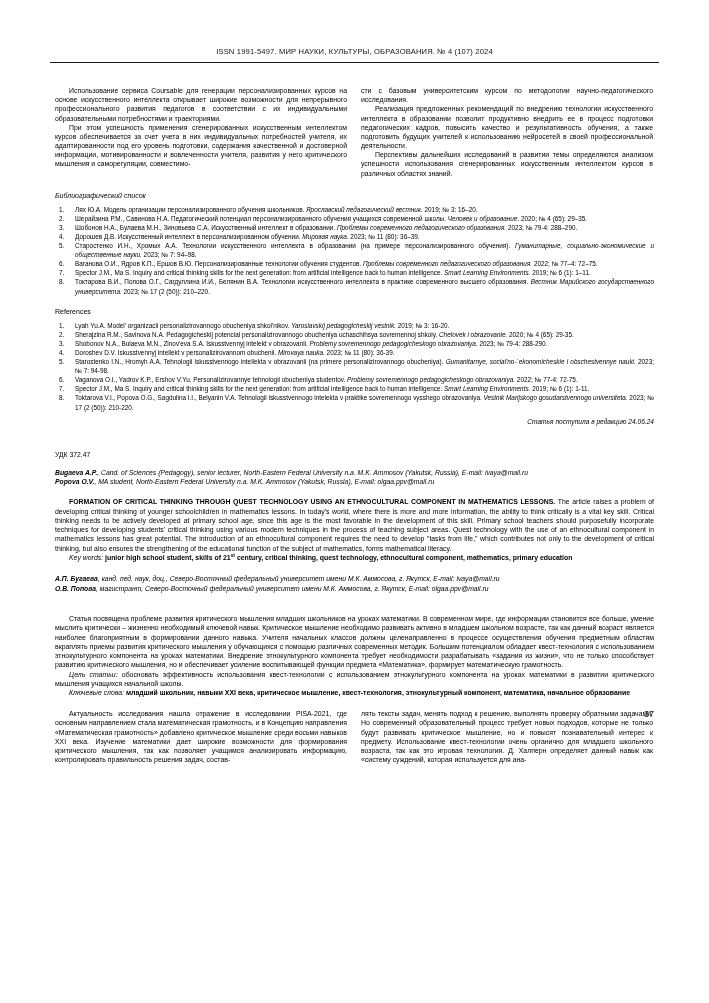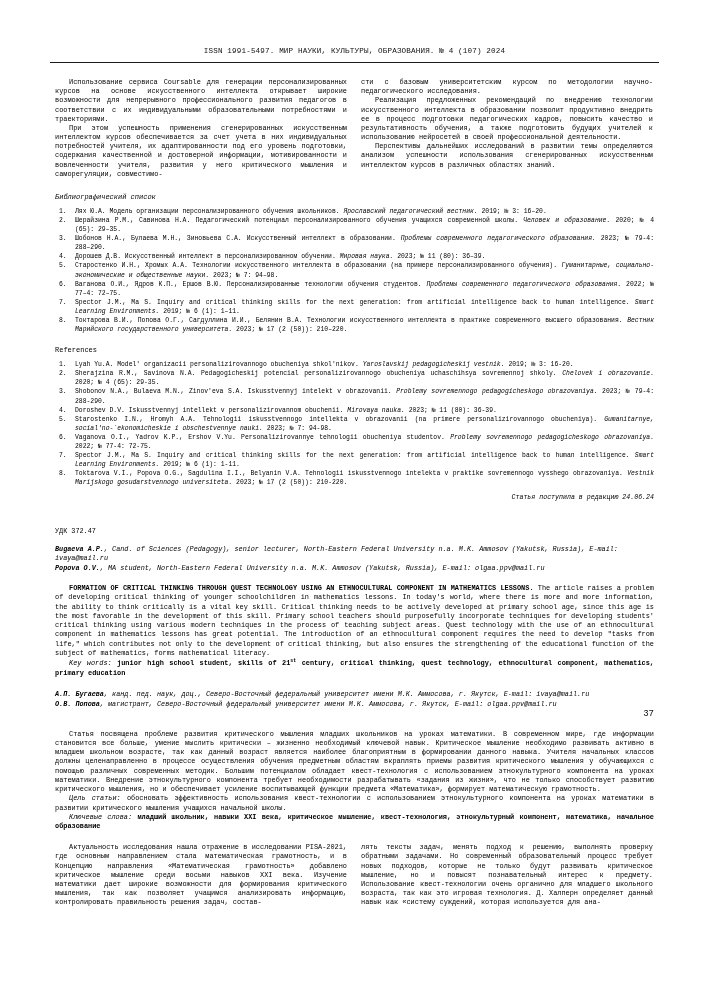--- a/index.html
+++ b/index.html
@@ -14,22 +14,21 @@
     font-family: "Liberation Sans", sans-serif;
     color: #000000;
     position: relative;
     overflow: hidden;
   }
   .page {
     position: relative;
     width: 709px;
     height: 743px;
     box-sizing: border-box;
-    padding: 0 55px;
-    font-family: Liberation Mono, monospace;
+    padding: 8px 55px;
   }
 
   
   .running-head {
     position: absolute;
     left: 55px;
     right: 55px;
     top: 47px;
     text-align: center;
     font-size: 7.6px;

